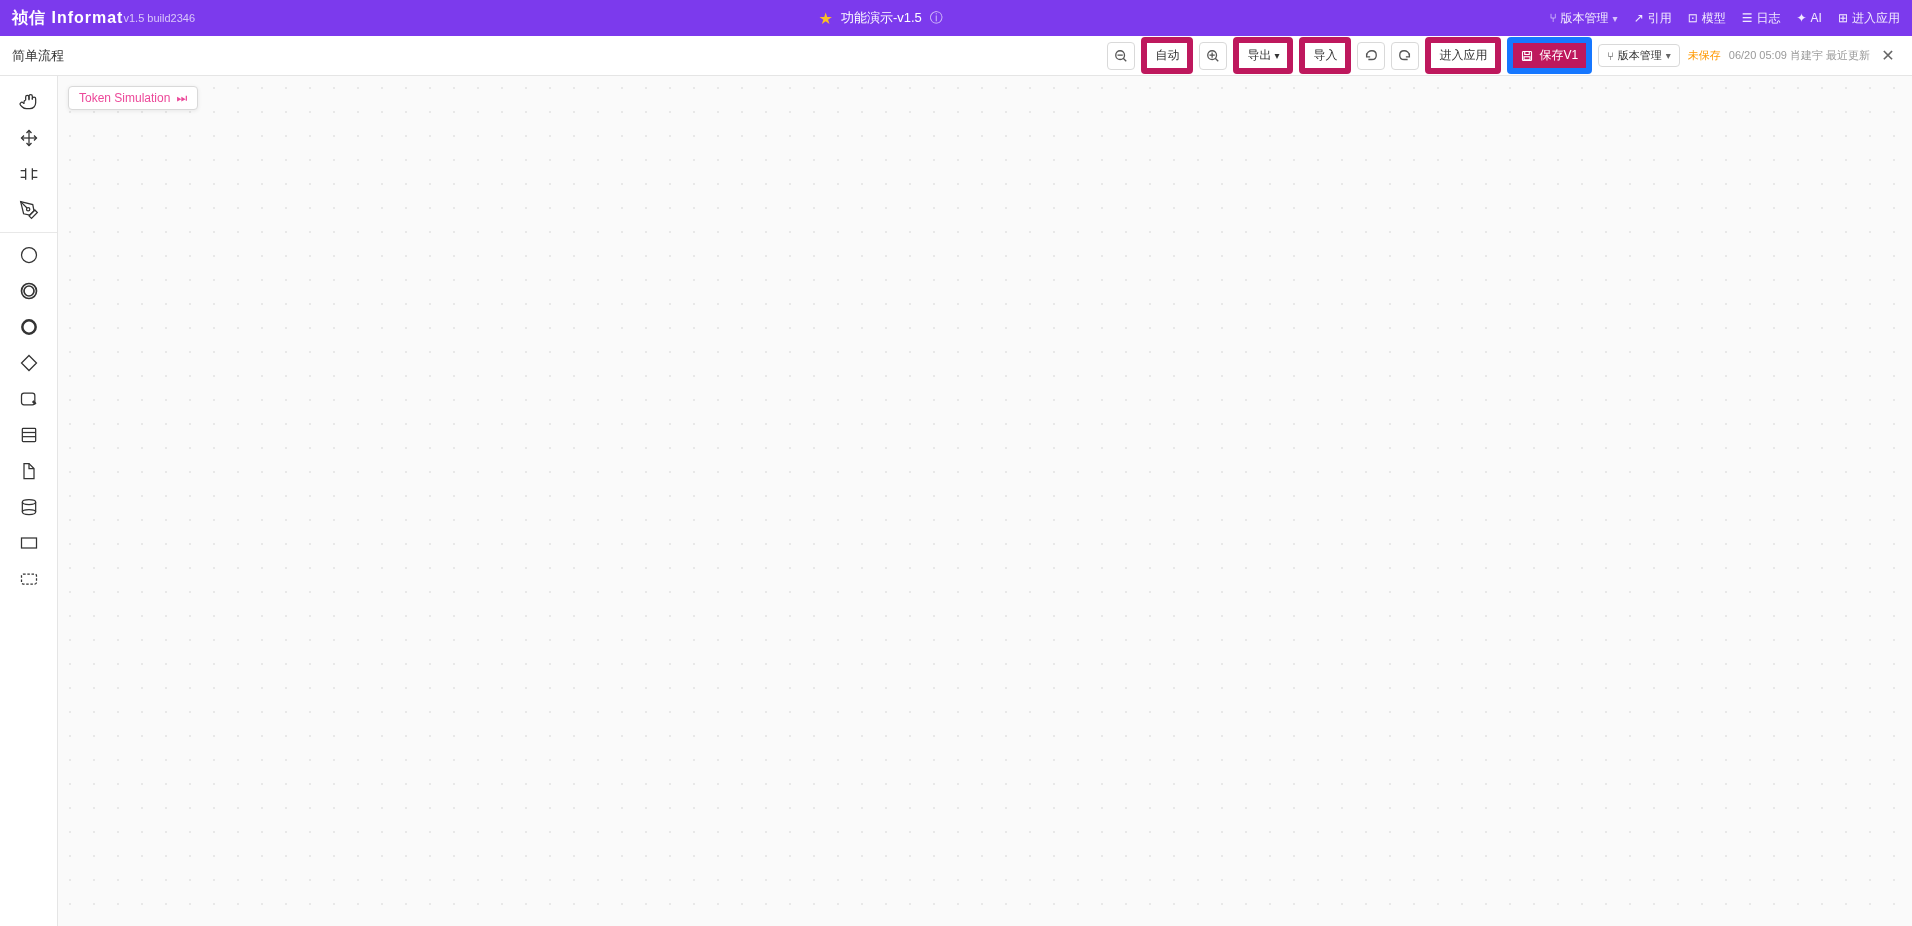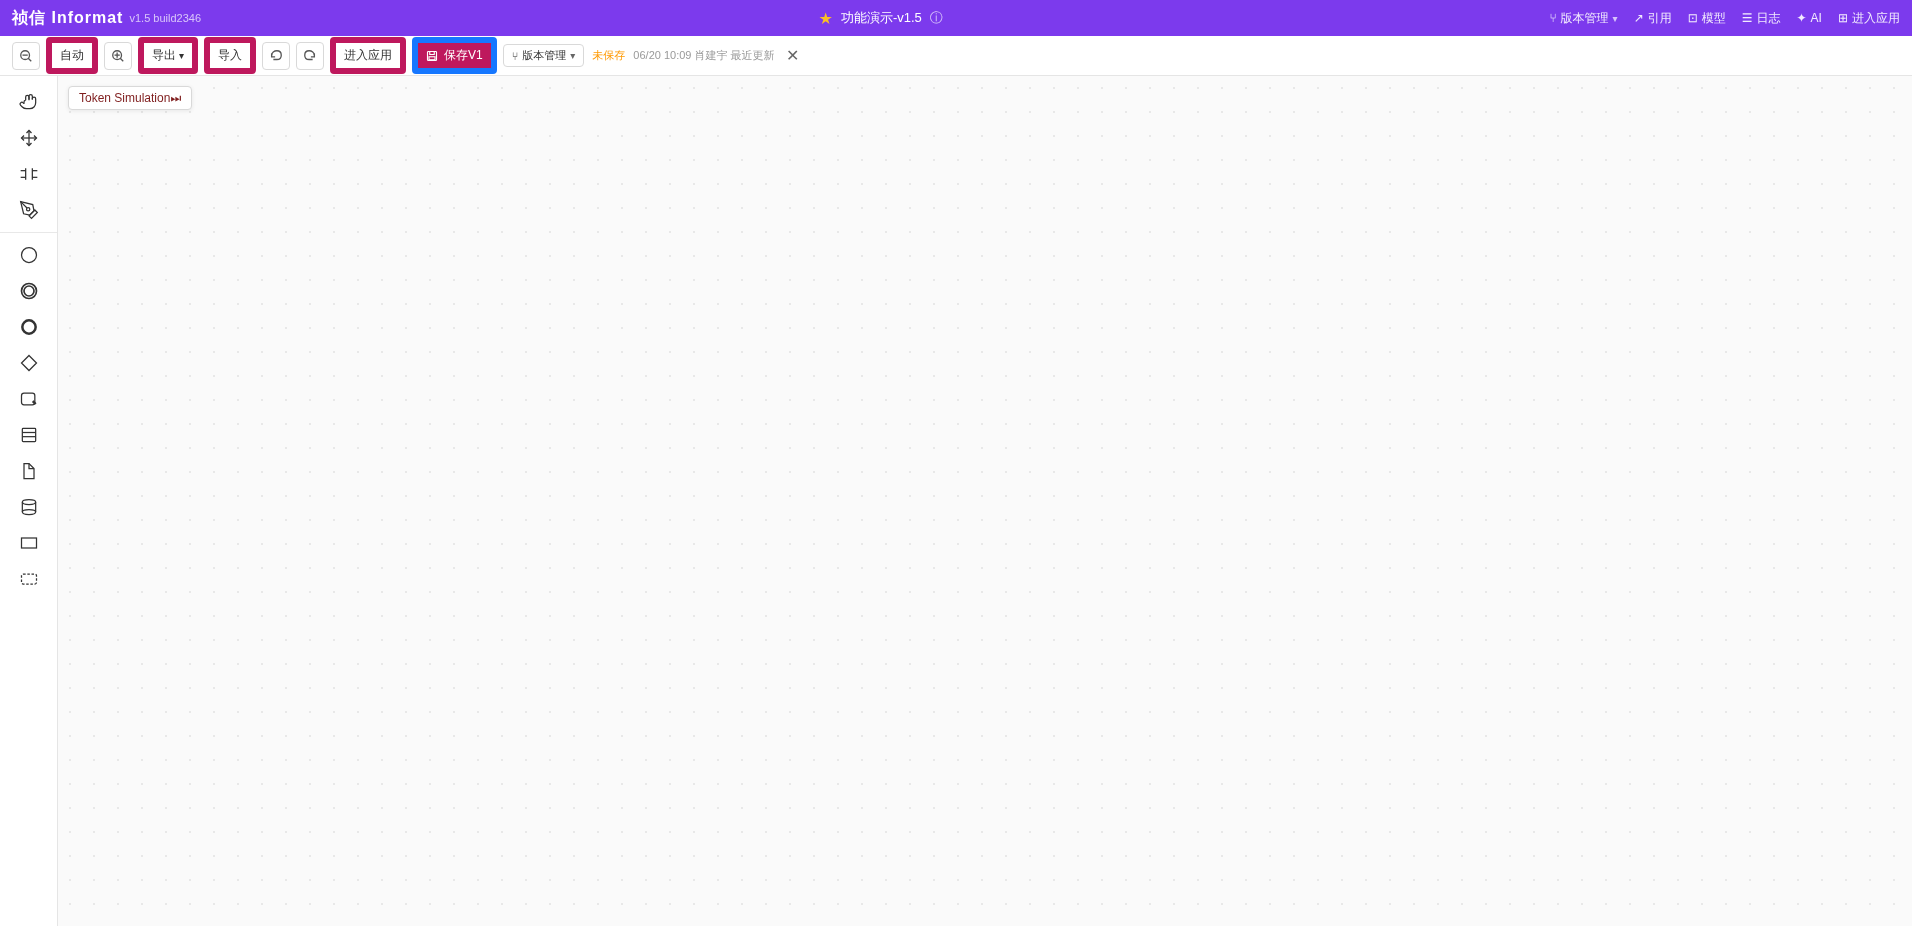--- a/index.html
+++ b/index.html
@@ -11,21 +11,20 @@
       align-items: center;
       background: #7c3aed;
       height: 36px;
       padding: 0 12px;
       color: #fff;
       position: relative;
     }
     #topbar .logo-area {
       display: flex;
       align-items: center;
-      gap: 6px;
       min-width: 200px;
     }
     #topbar .logo-text {
       font-size: 16px;
       font-weight: bold;
       color: #fff;
       letter-spacing: 1px;
     }
     #topbar .version-text {
       font-size: 11px;
@@ -204,26 +203,27 @@
       background: #fafafa;
     }
 
     
     .token-simulation-badge {
       position: absolute;
       top: 10px;
       left: 10px;
       display: flex;
       align-items: center;
+      gap: 6px;
       background: #fff;
       border: 1px solid #d9d9d9;
       border-radius: 4px;
       padding: 4px 10px;
       font-size: 12px;
-      color: #7f1d1d;
+      color: #ec4899;
       cursor: pointer;
       box-shadow: 0 1px 4px rgba(0,0,0,0.08);
     }
 
     
     #canvas-area::before {
       content: '';
       position: absolute;
       top: 0; left: 0; right: 0; bottom: 0;
       background-image: radial-gradient(circle, #ccc 1px, transparent 1px);
@@ -267,20 +267,21 @@
       <span>AI</span>
     </div>
     <div class="nav-item">
       <span>⊞</span>
       <span>进入应用</span>
     </div>
   </div>
 </div>
 
 <div id="toolbar">
+  <span class="page-title">简单流程</span>
 
   <div class="toolbar-icon-btn">
     <svg viewBox="0 0 16 16" width="14" height="14" fill="none" stroke="currentColor" stroke-width="1.5">
       <circle cx="7" cy="7" r="5"></circle>
       <line x1="10.5" y1="10.5" x2="14" y2="14"></line>
       <line x1="4" y1="7" x2="10" y2="7"></line>
     </svg>
   </div>
 
   <button class="toolbar-btn">自动</button>
@@ -326,21 +327,21 @@
     <span>保存V1</span>
   </button>
 
   <div class="version-info">
     <div class="version-badge">
       <span>⑂</span>
       <span>版本管理</span>
       <span class="dropdown-arrow" style="color:#666;">▾</span>
     </div>
     <span class="unsaved">未保存</span>
-    <span class="save-time">06/20 10:09 肖建宇 最近更新</span>
+    <span class="save-time">06/20 05:09 肖建宇 最近更新</span>
   </div>
 
   <div class="close-btn">✕</div>
 </div>
 
 <div id="main">
 
   <div id="left-panel">
 
     <div class="tool-section">

